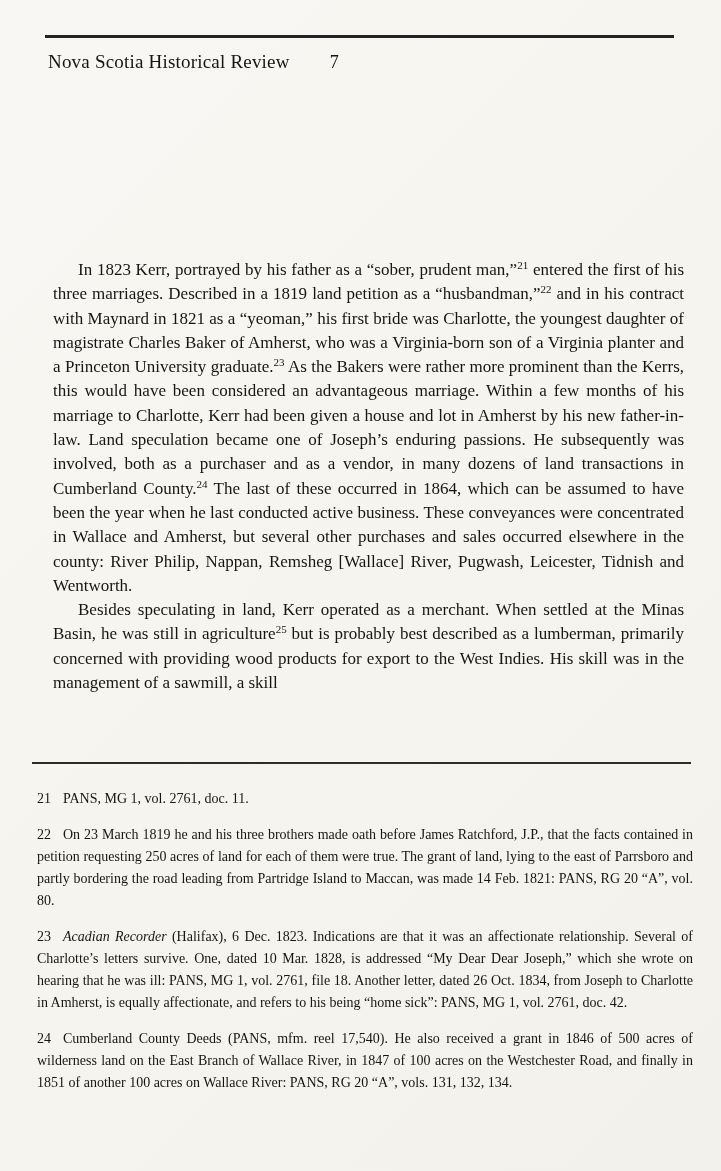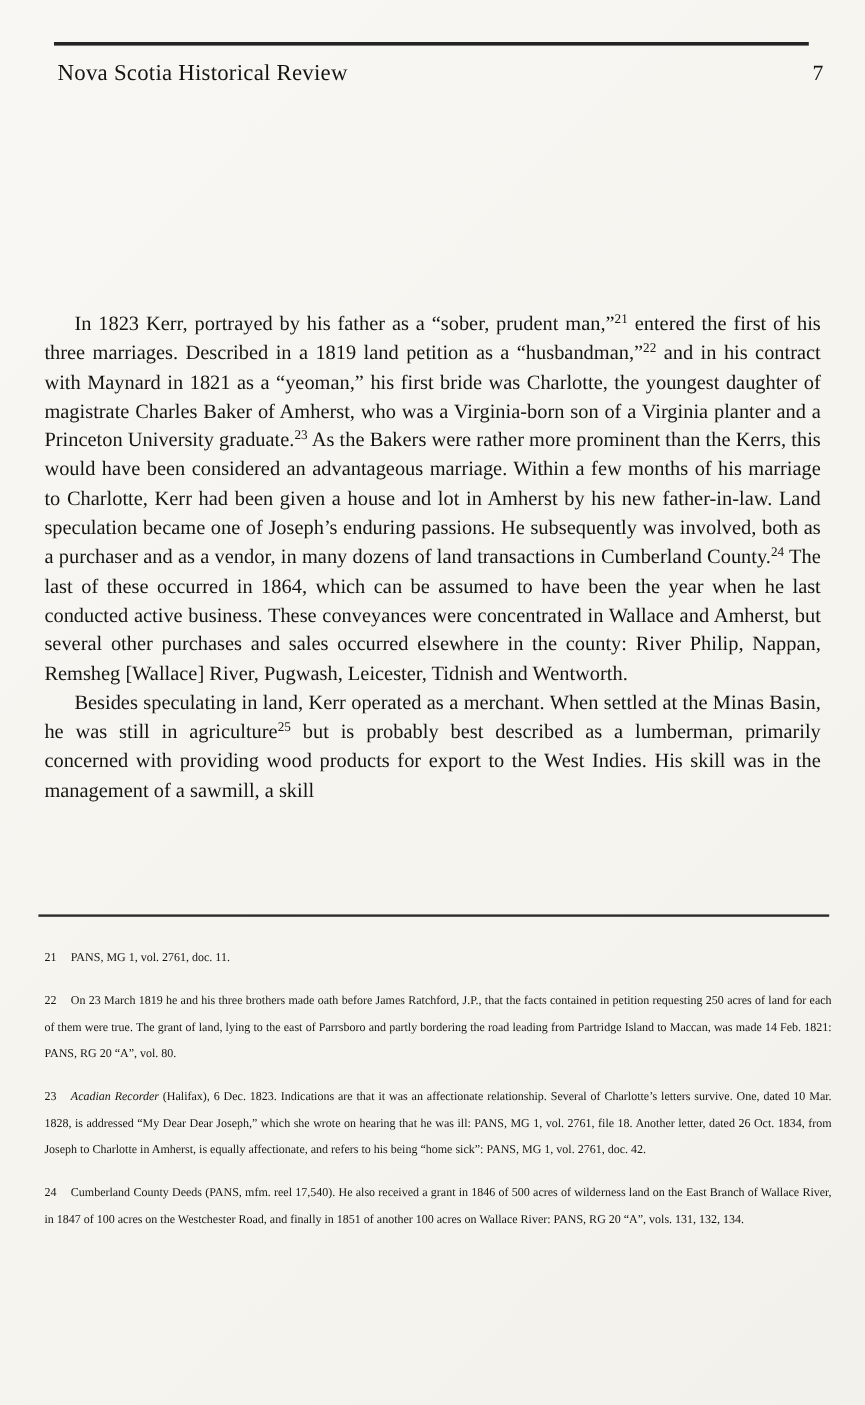--- a/index.html
+++ b/index.html
@@ -15,56 +15,56 @@
     overflow: hidden;
   }
   .top-rule {
     position: absolute;
     top: 35px; left: 45px;
     width: 629px; height: 3px;
     background: #232323;
   }
   .header-row {
     position: absolute;
-    top: 51px; left: 48px; right: 35px;
+    top: 51px; left: 48px; right: 48px;
     display: flex;
-    justify-content: space-between;
+    justify-content: flex-start;
     align-items: baseline;
     gap: 40px;
   }
   .journal-title { font-size: 19px; letter-spacing: 0.2px; }
   .page-number { font-size: 18px; }
   .body-text {
     position: absolute;
     top: 258px; left: 37px;
     width: 647px;
     font-size: 17px;
     line-height: 24.3px;
     text-align: justify;
   }
-  .body-text p { text-indent: 25px; }
+  .body-text p { text-indent: 25px; margin-left: 16px; }
   .fn-ref {
     font-size: 11px;
     line-height: 0;
     vertical-align: baseline;
     position: relative;
     top: -6px;
   }
   .footnote-rule {
     position: absolute;
     top: 762px; left: 32px;
     width: 659px; height: 2px;
     background: #2c2c2c;
   }
   .footnotes {
     position: absolute;
     top: 788px; left: 37px;
     width: 656px;
     list-style: none;
-    font-size: 10px;
+    font-size: 14px;
     line-height: 22px;
     text-align: justify;
   }
   .footnote { margin-bottom: 14px; }
   .fn-num { padding-right: 12px; }
 </style>
 </head>
 <body>
 
 <div class="page">

